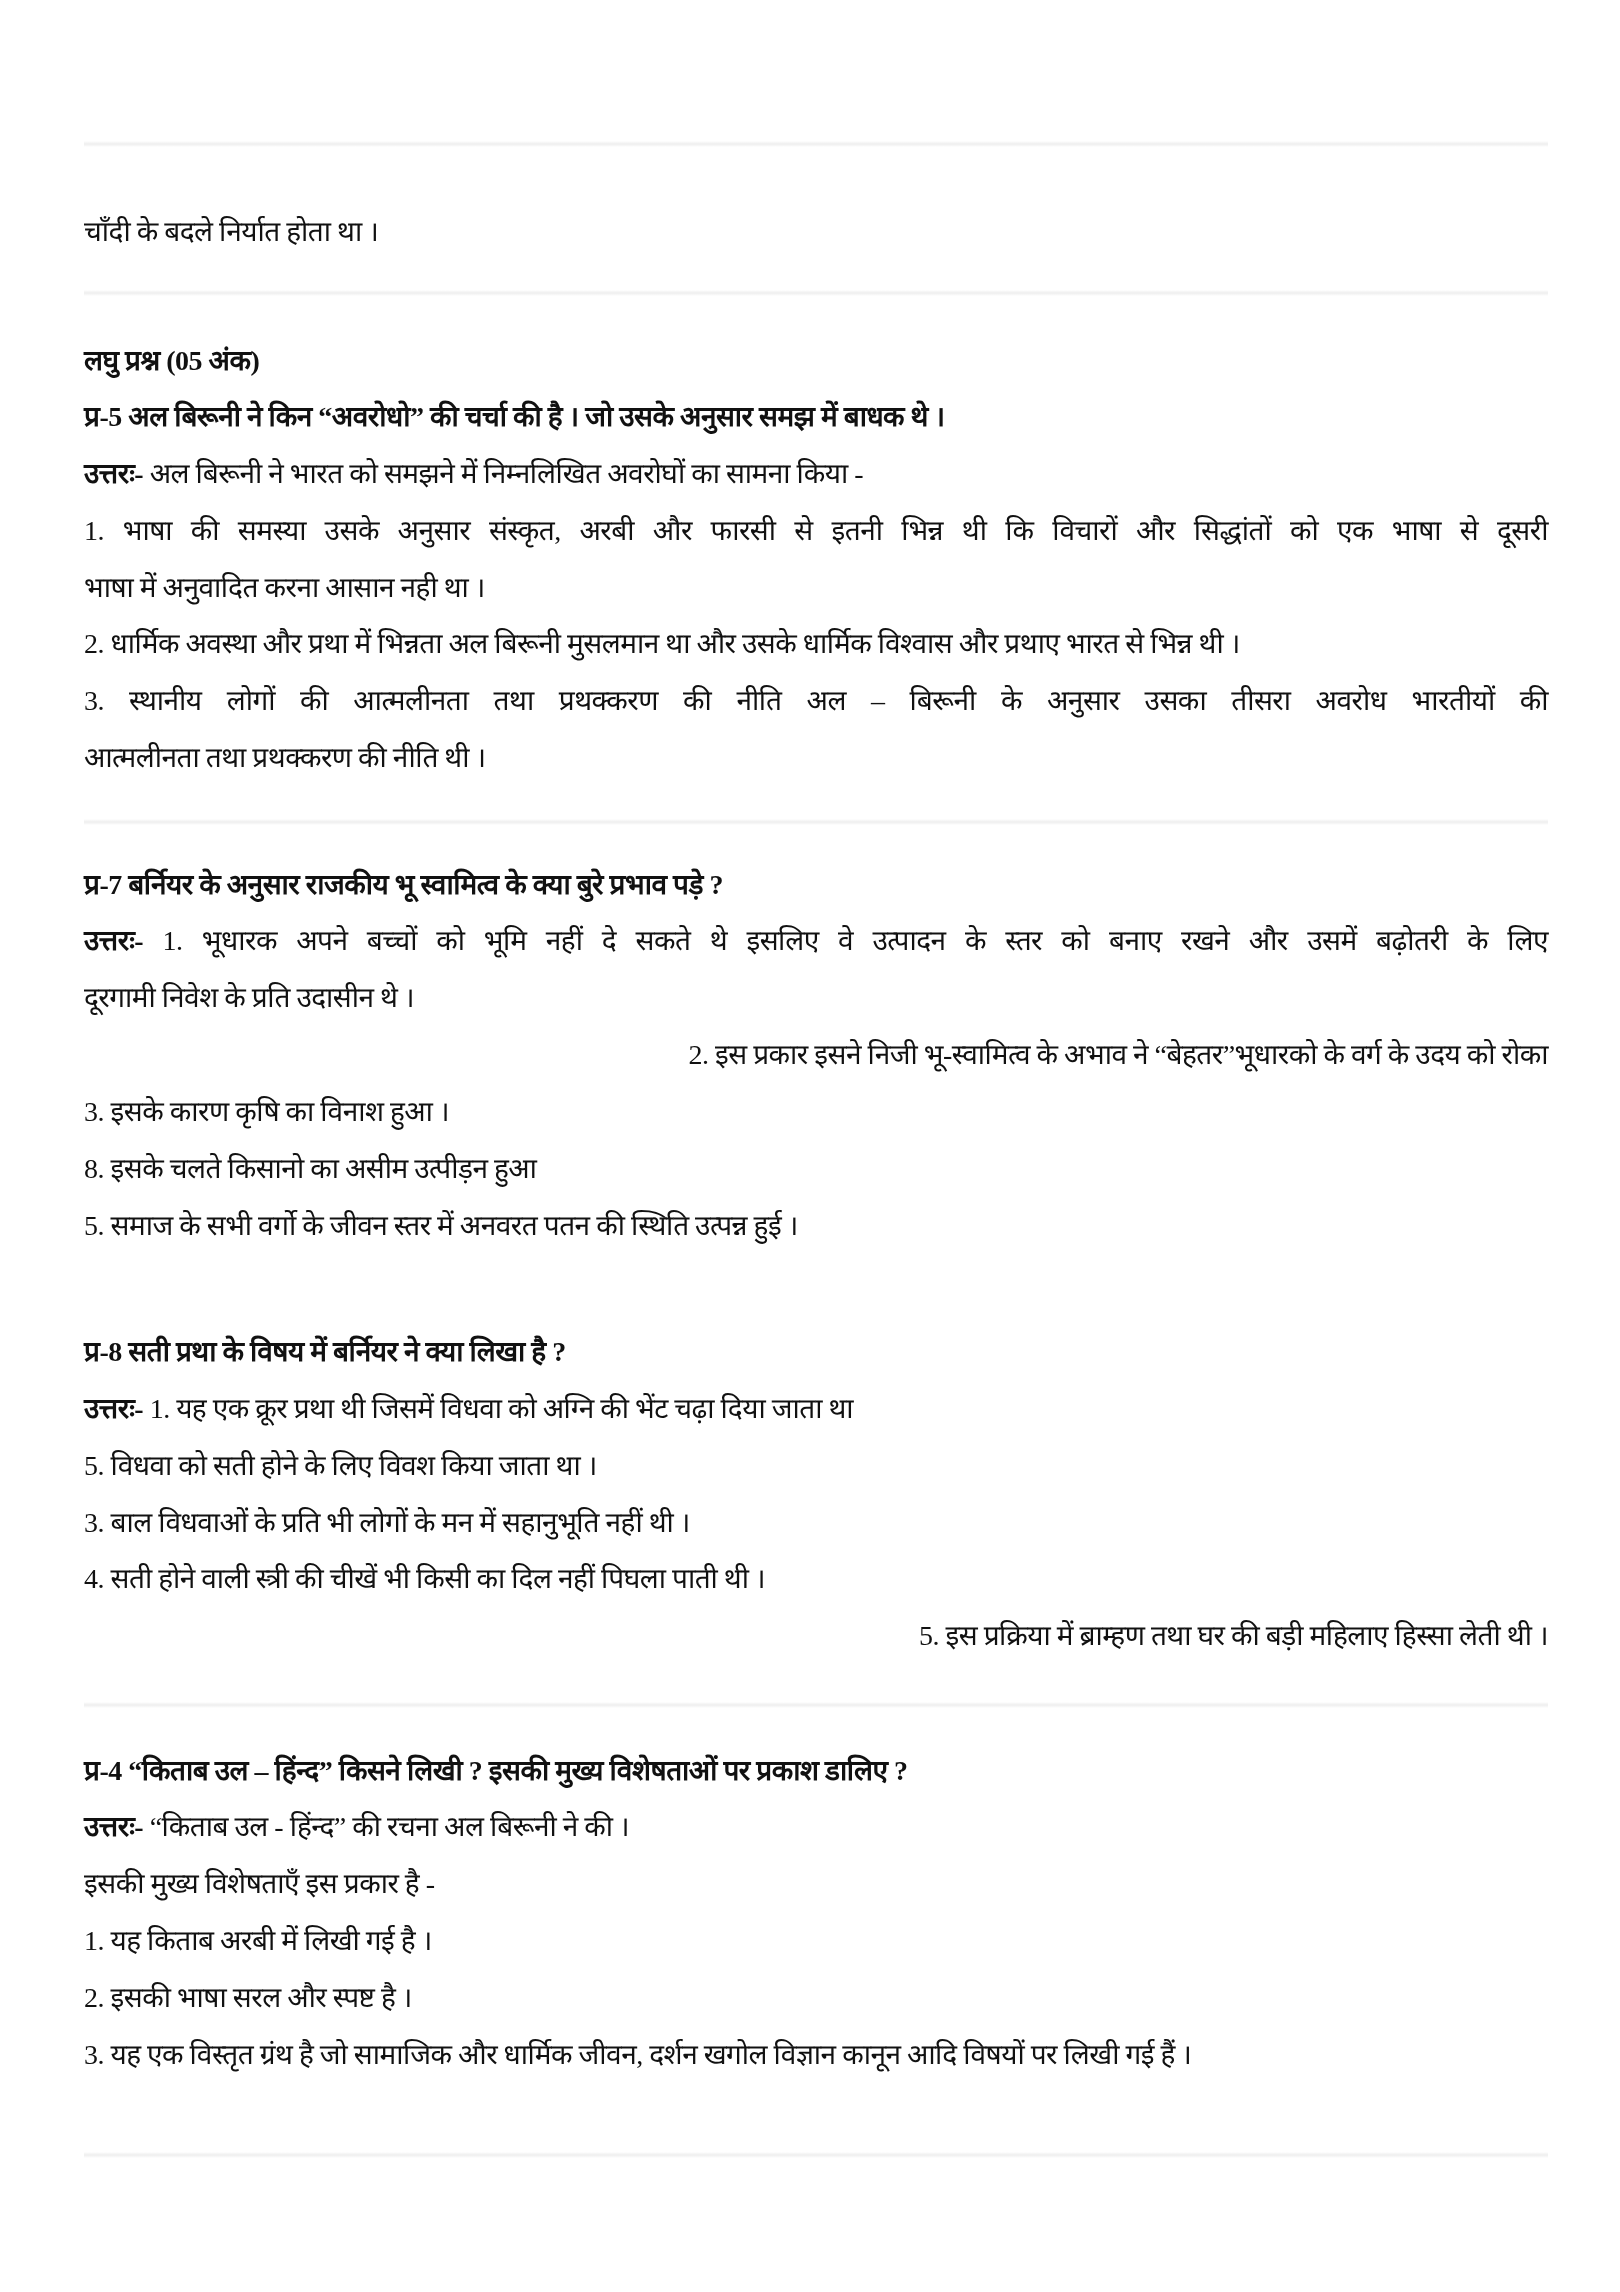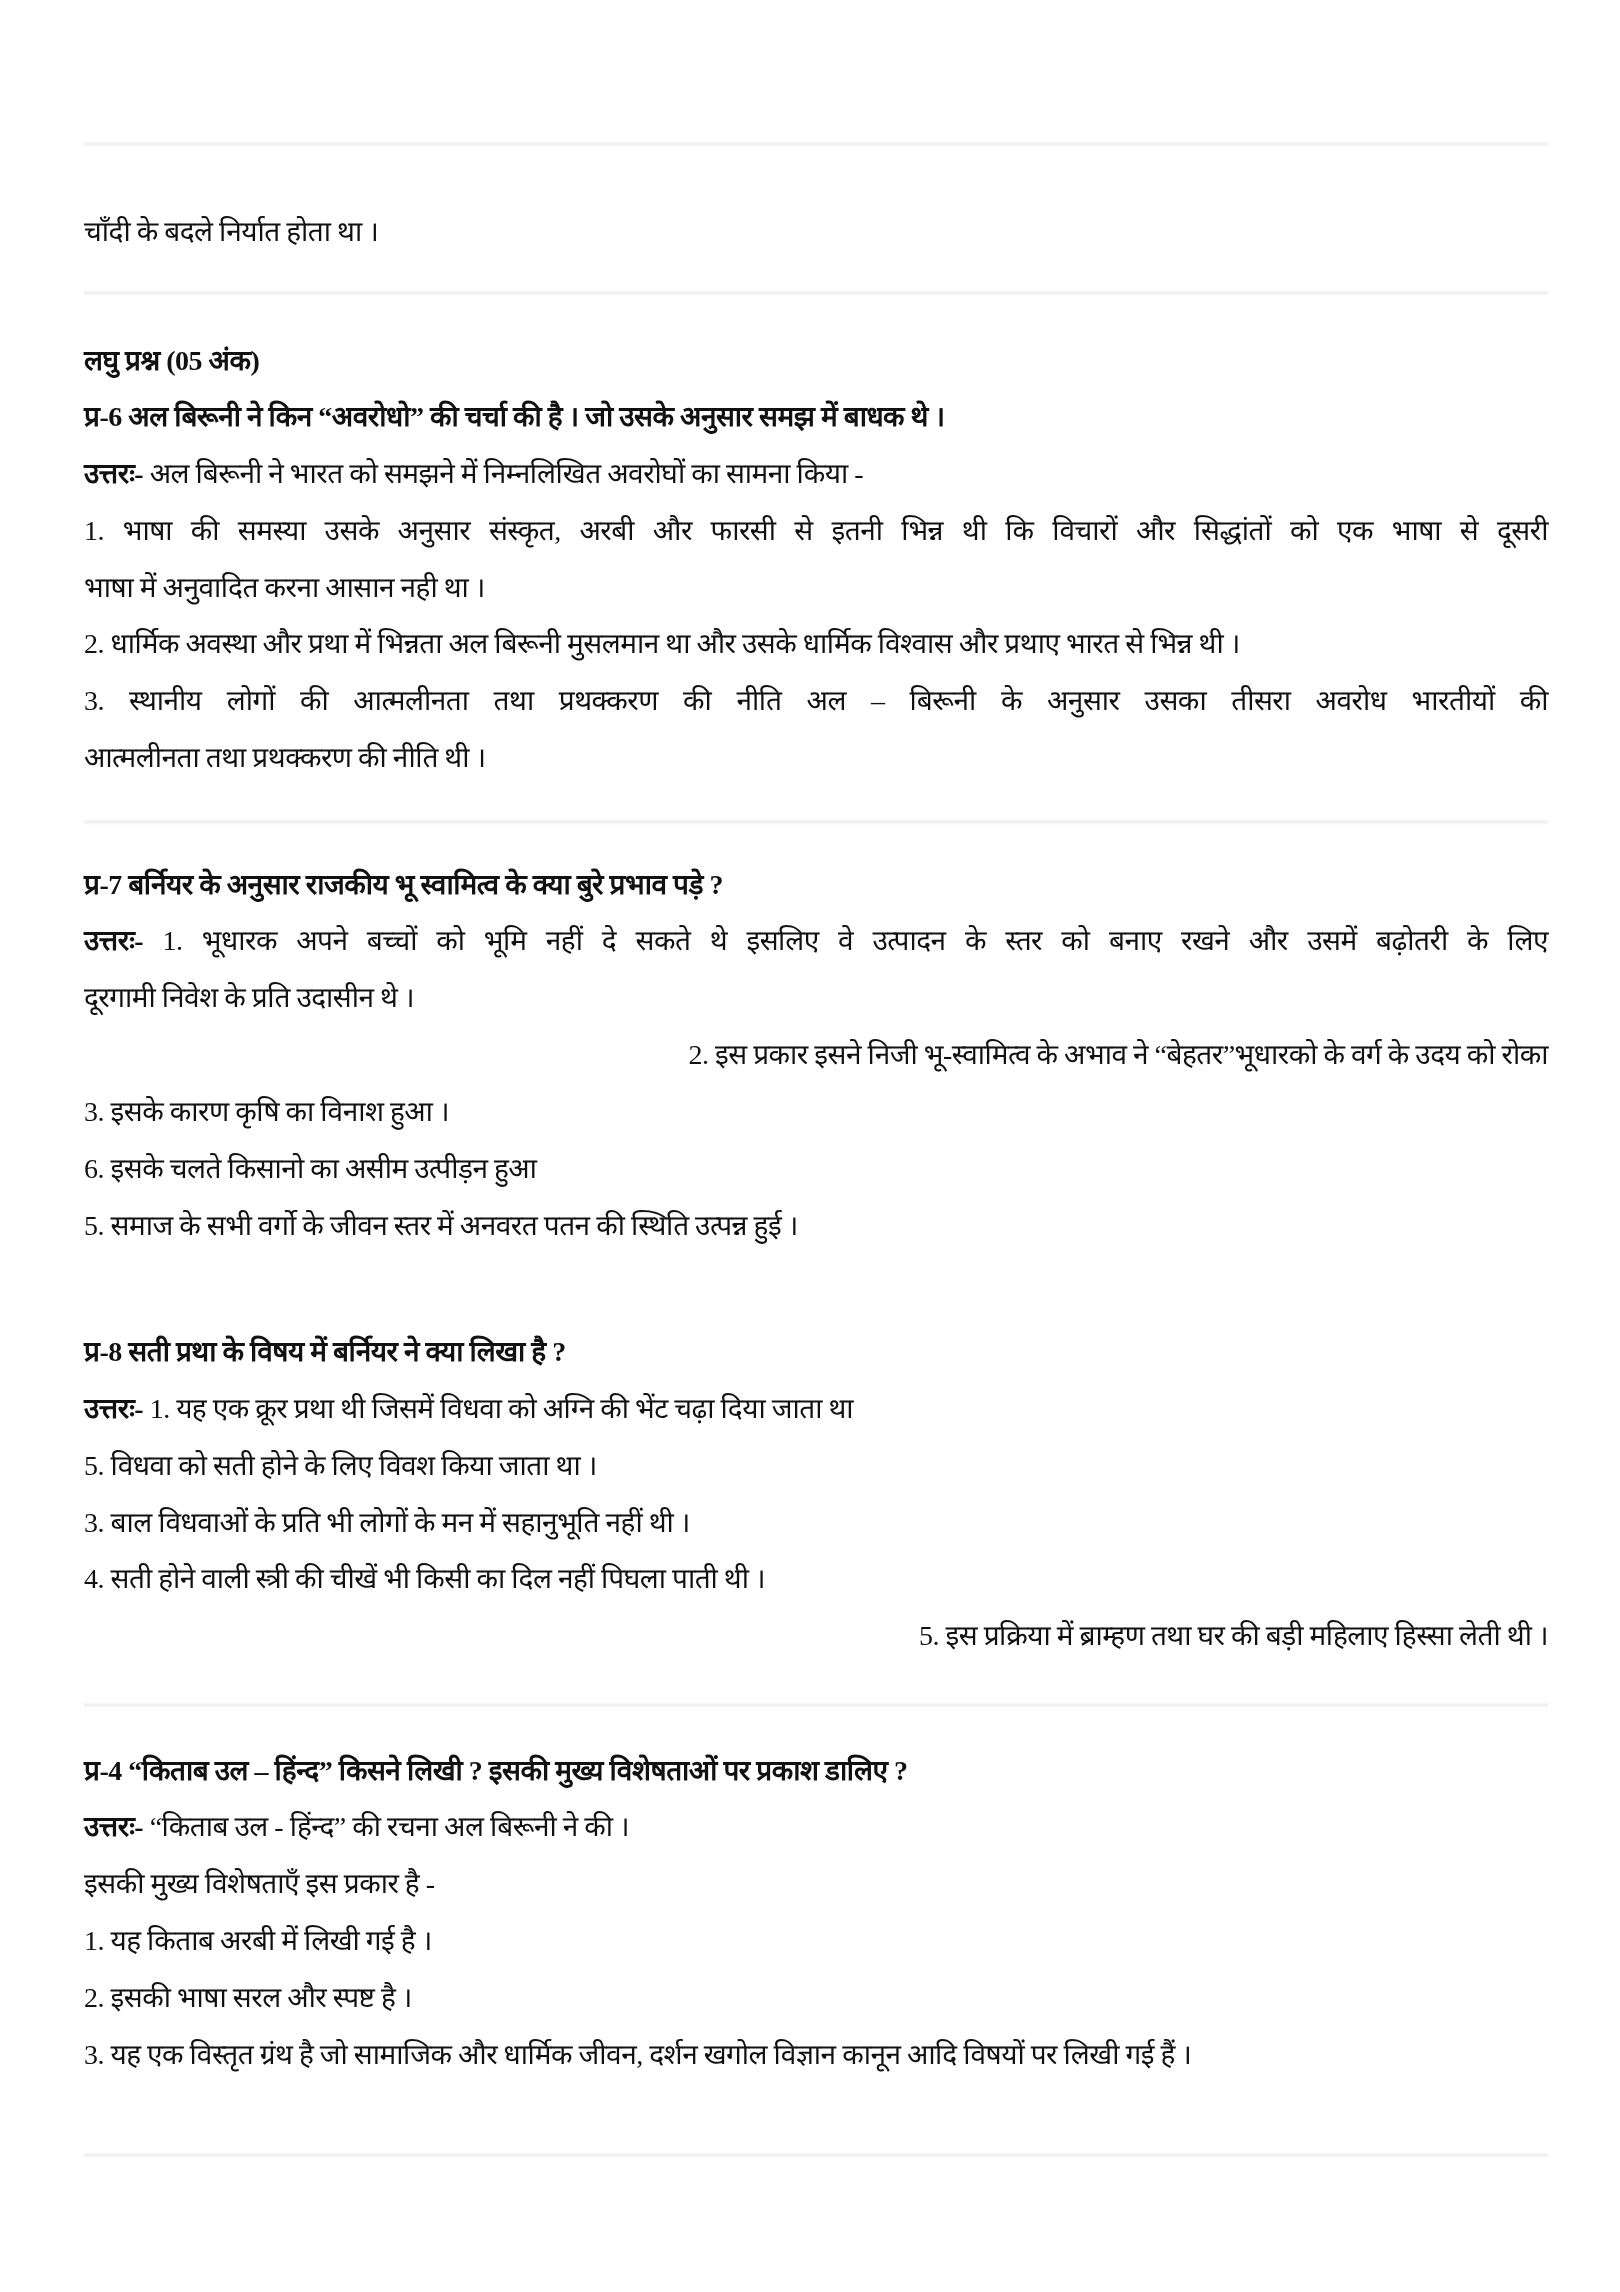--- a/index.html
+++ b/index.html
@@ -57,40 +57,40 @@
 <div class="sep" style="top:141px;"></div>
 <div class="sep" style="top:290px;"></div>
 <div class="sep" style="top:819px;"></div>
 <div class="sep" style="top:1702px;"></div>
 <div class="sep" style="top:2152px;"></div>
 
 <div class="line" style="top:210px;">चाँदी के बदले निर्यात होता था ।</div>
 
 <div class="line bold" style="top:339px;">लघु प्रश्न (05 अंक)</div>
 
-<div class="line bold" style="top:395px;">प्र-6 अल बिरूनी ने किन “अवरोधो” की चर्चा की है । जो उसके अनुसार समझ में बाधक थे ।</div>
+<div class="line bold" style="top:395px;">प्र-5 अल बिरूनी ने किन “अवरोधो” की चर्चा की है । जो उसके अनुसार समझ में बाधक थे ।</div>
 <div class="line" style="top:452px;">
   <span class="label">उत्तरः-</span>
   <span>अल बिरूनी ने भारत को समझने में निम्नलिखित अवरोघों का सामना किया -</span>
 </div>
 <div class="line justify" style="top:509px;">1. भाषा की समस्या उसके अनुसार संस्कृत, अरबी और फारसी से इतनी भिन्न थी कि विचारों और सिद्धांतों को एक भाषा से दूसरी</div>
 <div class="line" style="top:566px;">भाषा में अनुवादित करना आसान नही था ।</div>
 <div class="line" style="top:622px;">2. धार्मिक अवस्था और प्रथा में भिन्नता अल बिरूनी मुसलमान था और उसके धार्मिक विश्वास और प्रथाए भारत से भिन्न थी ।</div>
 <div class="line justify" style="top:679px;">3. स्थानीय लोगों की आत्मलीनता तथा प्रथक्करण की नीति अल – बिरूनी के अनुसार उसका तीसरा अवरोध भारतीयों की</div>
 <div class="line" style="top:736px;">आत्मलीनता तथा प्रथक्करण की नीति थी ।</div>
 
 <div class="line bold" style="top:863px;">प्र-7 बर्नियर के अनुसार राजकीय भू स्वामित्व के क्या बुरे प्रभाव पड़े ?</div>
 <div class="line justify" style="top:919px;">
   <span class="label">उत्तरः-</span>
   <span>1. भूधारक अपने बच्चों को भूमि नहीं दे सकते थे इसलिए वे उत्पादन के स्तर को बनाए रखने और उसमें बढ़ोतरी के लिए</span>
 </div>
 <div class="line" style="top:976px;">दूरगामी निवेश के प्रति उदासीन थे ।</div>
 <div class="line" style="top:1033px;text-align:right;">2. इस प्रकार इसने निजी भू-स्वामित्व के अभाव ने “बेहतर”भूधारको के वर्ग के उदय को रोका</div>
 <div class="line" style="top:1090px;">3. इसके कारण कृषि का विनाश हुआ ।</div>
-<div class="line" style="top:1147px;">6. इसके चलते किसानो का असीम उत्पीड़न हुआ</div>
+<div class="line" style="top:1147px;">8. इसके चलते किसानो का असीम उत्पीड़न हुआ</div>
 <div class="line" style="top:1204px;">5. समाज के सभी वर्गो के जीवन स्तर में अनवरत पतन की स्थिति उत्पन्न हुई ।</div>
 
 <div class="line bold" style="top:1330px;">प्र-8 सती प्रथा के विषय में बर्नियर ने क्या लिखा है ?</div>
 <div class="line" style="top:1387px;">
   <span class="label">उत्तरः-</span>
   <span>1. यह एक क्रूर प्रथा थी जिसमें विधवा को अग्नि की भेंट चढ़ा दिया जाता था</span>
 </div>
 <div class="line" style="top:1444px;">5. विधवा को सती होने के लिए विवश किया जाता था ।</div>
 <div class="line" style="top:1501px;">3. बाल विधवाओं के प्रति भी लोगों के मन में सहानुभूति नहीं थी ।</div>
 <div class="line" style="top:1557px;">4. सती होने वाली स्त्री की चीखें भी किसी का दिल नहीं पिघला पाती थी ।</div>

